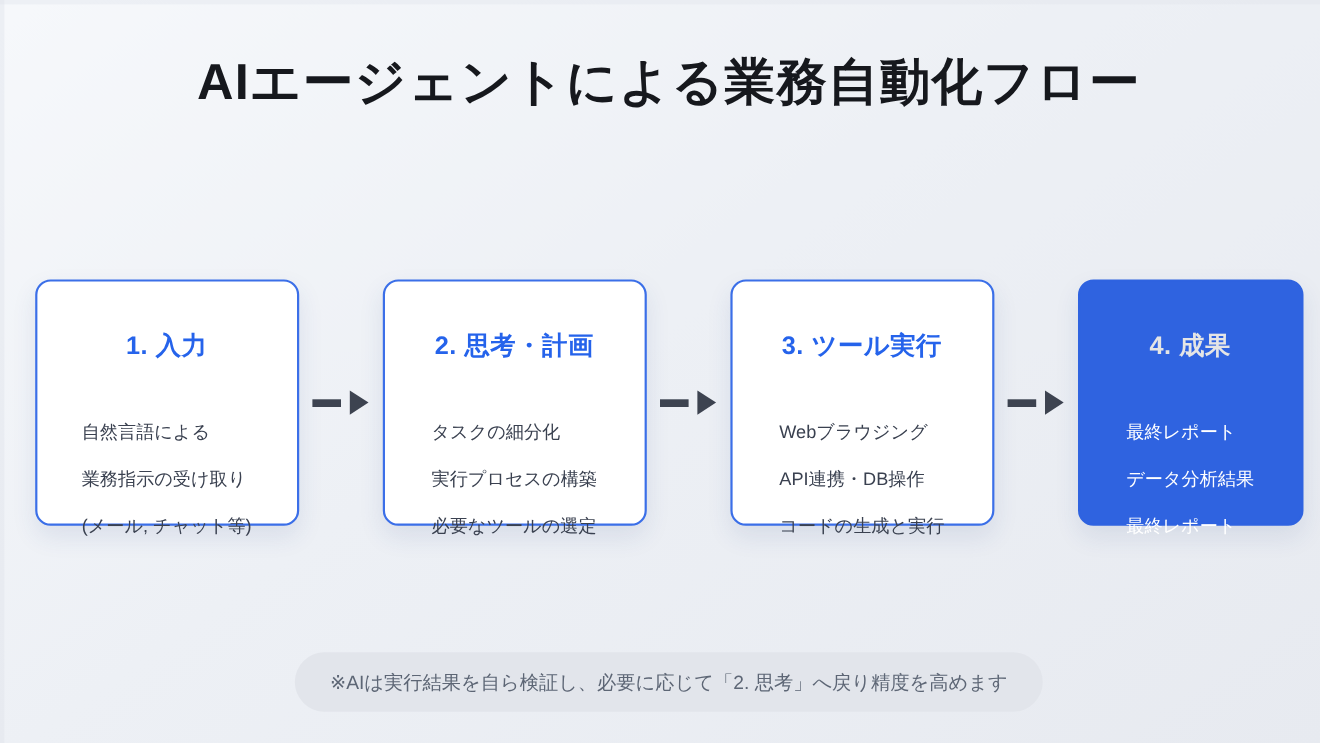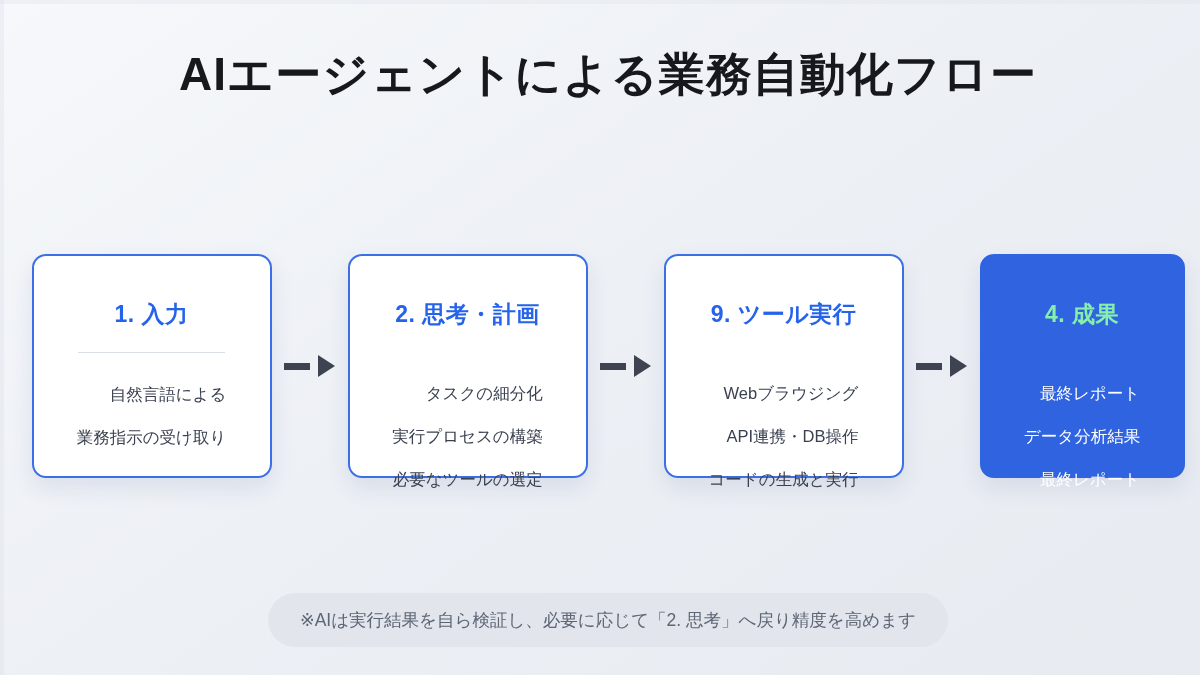--- a/index.html
+++ b/index.html
@@ -44,32 +44,32 @@
     background: #2f63e0;
     border-color: #2f63e0;
     width: 205px;
   }
   .step-title {
     font-size: 23px;
     font-weight: 700;
     color: #2563eb;
     letter-spacing: 0.5px;
   }
-  .step-card.highlight .step-title { color: #86efac; }
+  .step-card.highlight .step-title { color: #e5e5e5; }
   .step-divider {
     width: 62%;
     height: 1px;
     background: #d8dde6;
     margin: 18px 0 16px 0;
   }
   .step-card.highlight .step-divider { background: #6b8fec; }
   .step-lines {
     display: flex;
     flex-direction: column;
-    align-items: flex-end;
+    align-items: flex-start;
   }
   .step-line {
     font-size: 16.5px;
     color: #3a4150;
     line-height: 35px;
     white-space: nowrap;
   }
   .step-card.highlight .step-line { color: #ffffff; }
   .arrow {
     width: 60px;
@@ -109,20 +109,21 @@
 <h1 class="page-title">AIエージェントによる業務自動化フロー</h1>
 
 <div class="flow">
 
   <div class="step-card">
     <div class="step-title">1. 入力</div>
     <div class="step-divider"></div>
     <div class="step-lines">
       <div class="step-line">自然言語による</div>
       <div class="step-line">業務指示の受け取り</div>
+      <div class="step-line">(メール, チャット等)</div>
     </div>
   </div>
 
   <div class="arrow">
     <span class="shaft"></span>
     <span class="head"></span>
   </div>
 
   <div class="step-card">
     <div class="step-title">2. 思考・計画</div>
@@ -133,21 +134,21 @@
       <div class="step-line">必要なツールの選定</div>
     </div>
   </div>
 
   <div class="arrow">
     <span class="shaft"></span>
     <span class="head"></span>
   </div>
 
   <div class="step-card">
-    <div class="step-title">9. ツール実行</div>
+    <div class="step-title">3. ツール実行</div>
     <div class="step-divider"></div>
     <div class="step-lines">
       <div class="step-line">Webブラウジング</div>
       <div class="step-line">API連携・DB操作</div>
       <div class="step-line">コードの生成と実行</div>
     </div>
   </div>
 
   <div class="arrow">
     <span class="shaft"></span>

